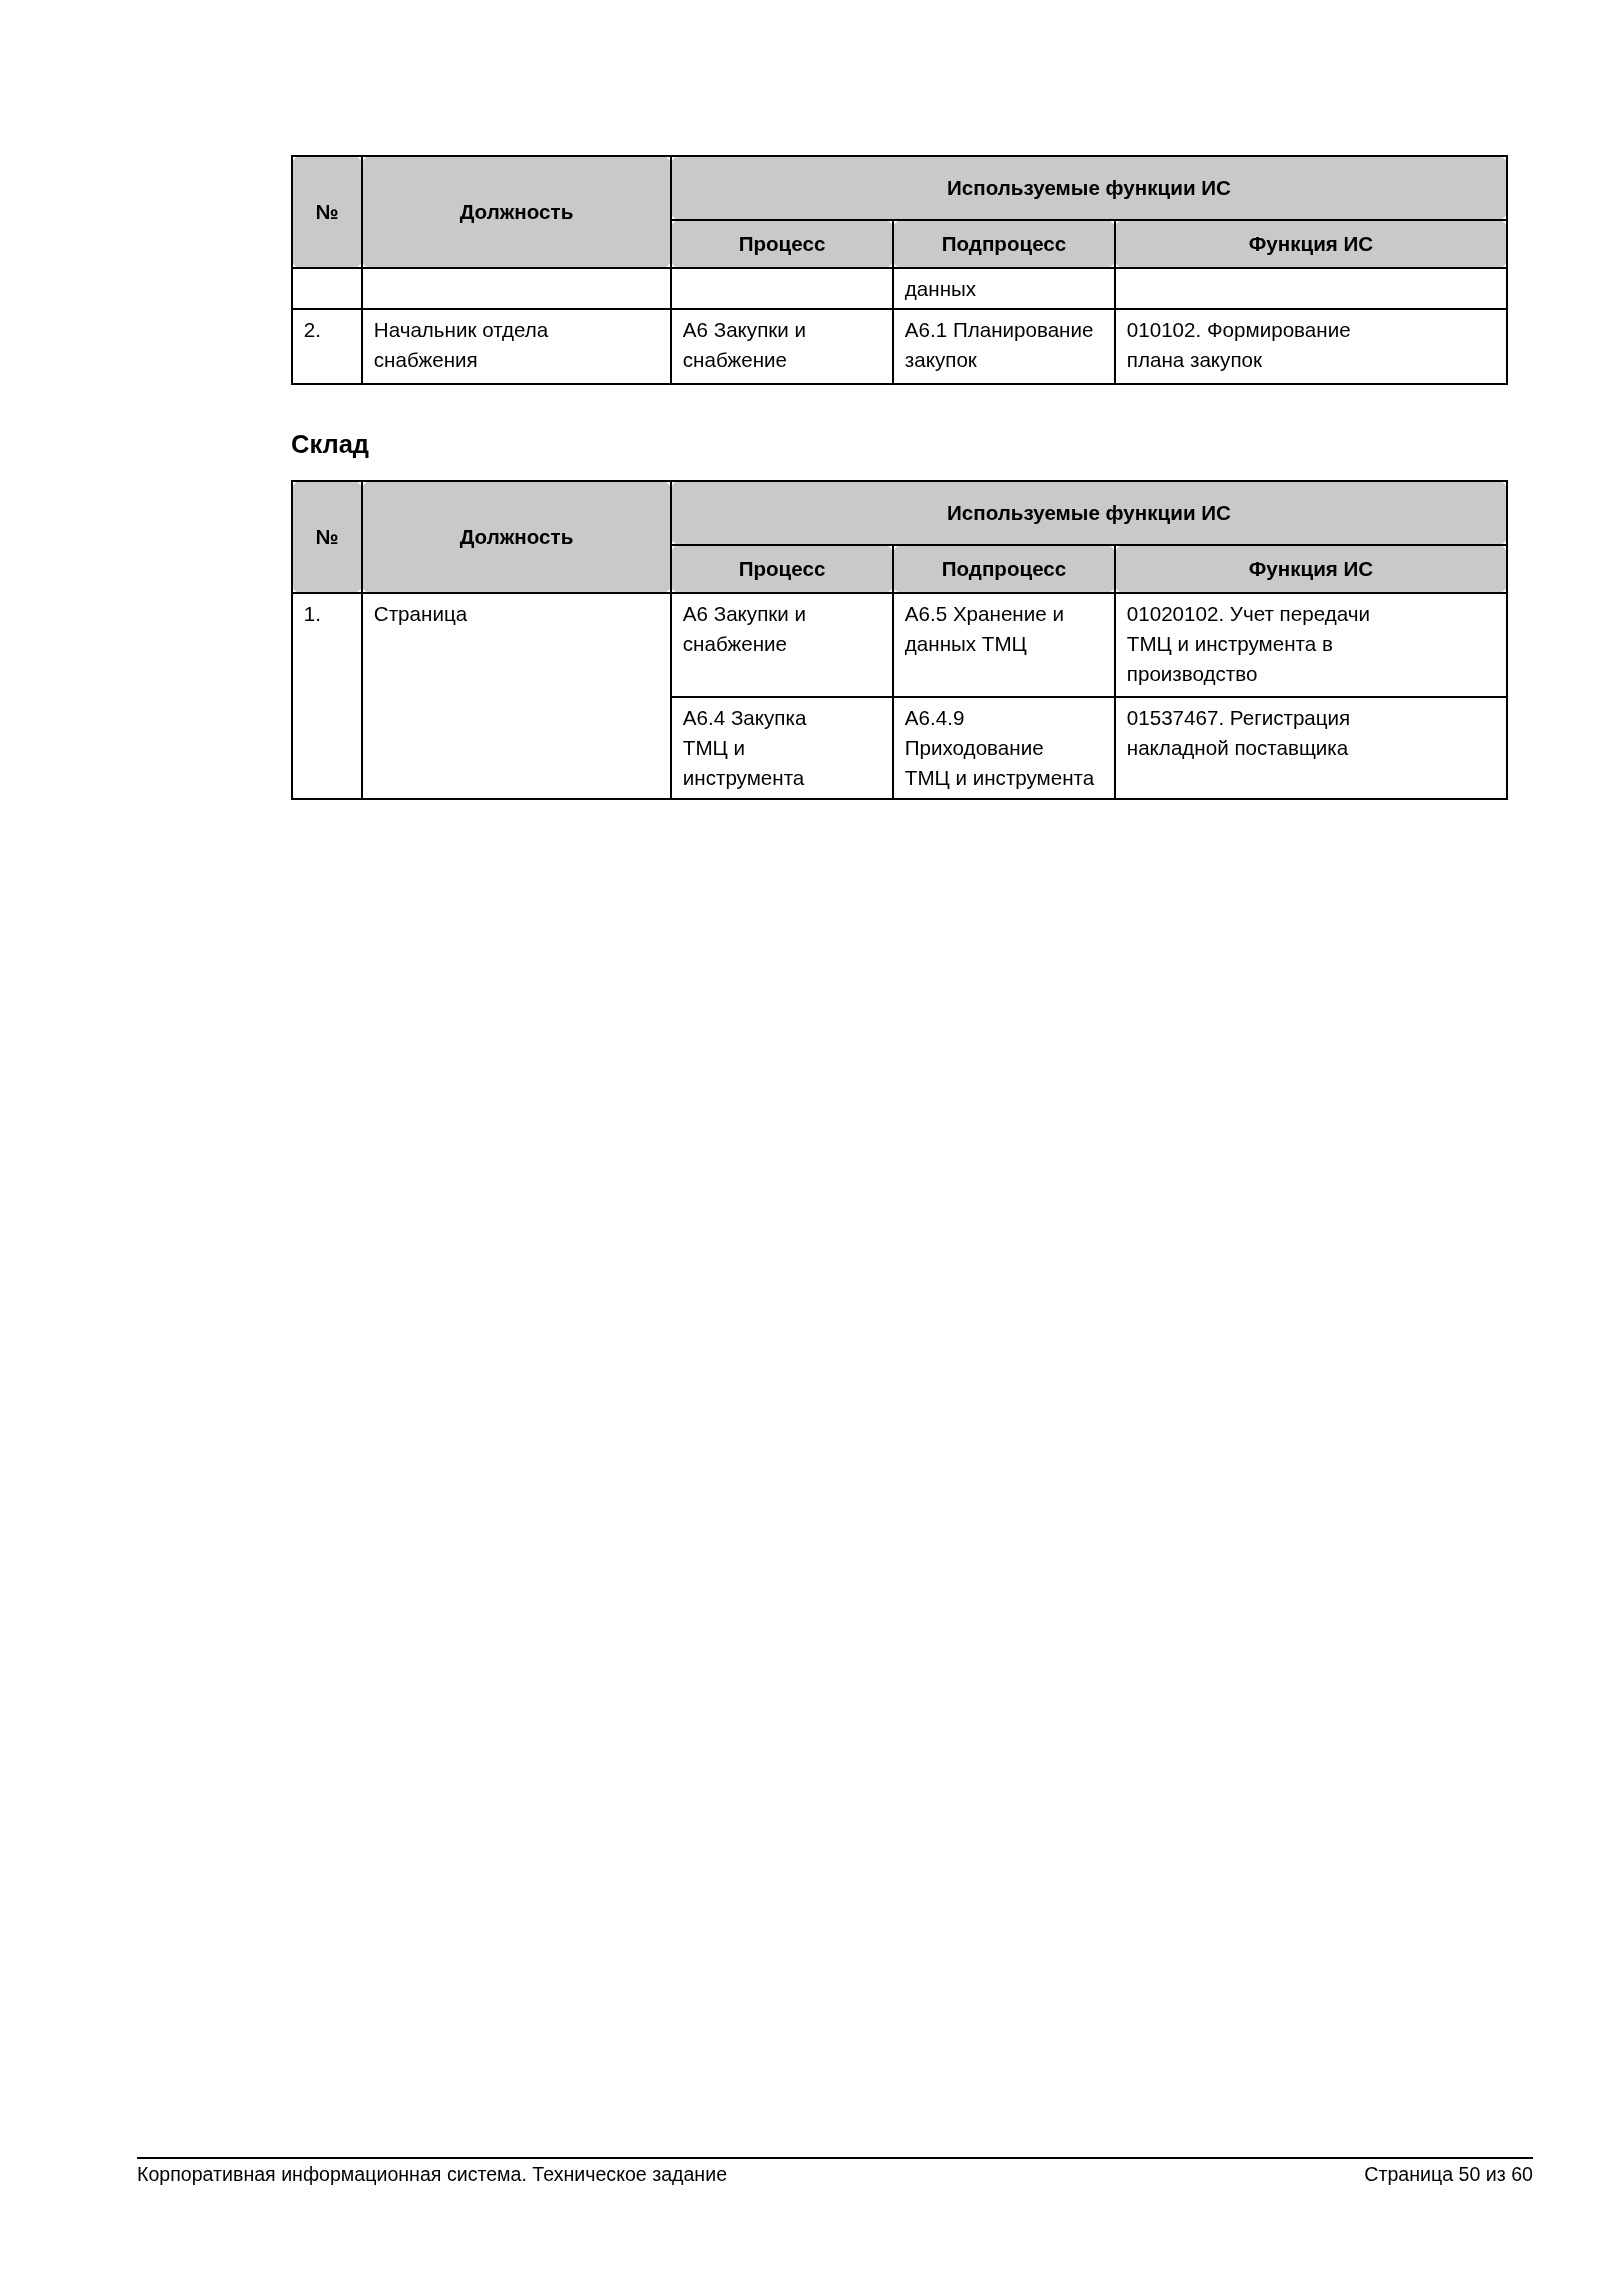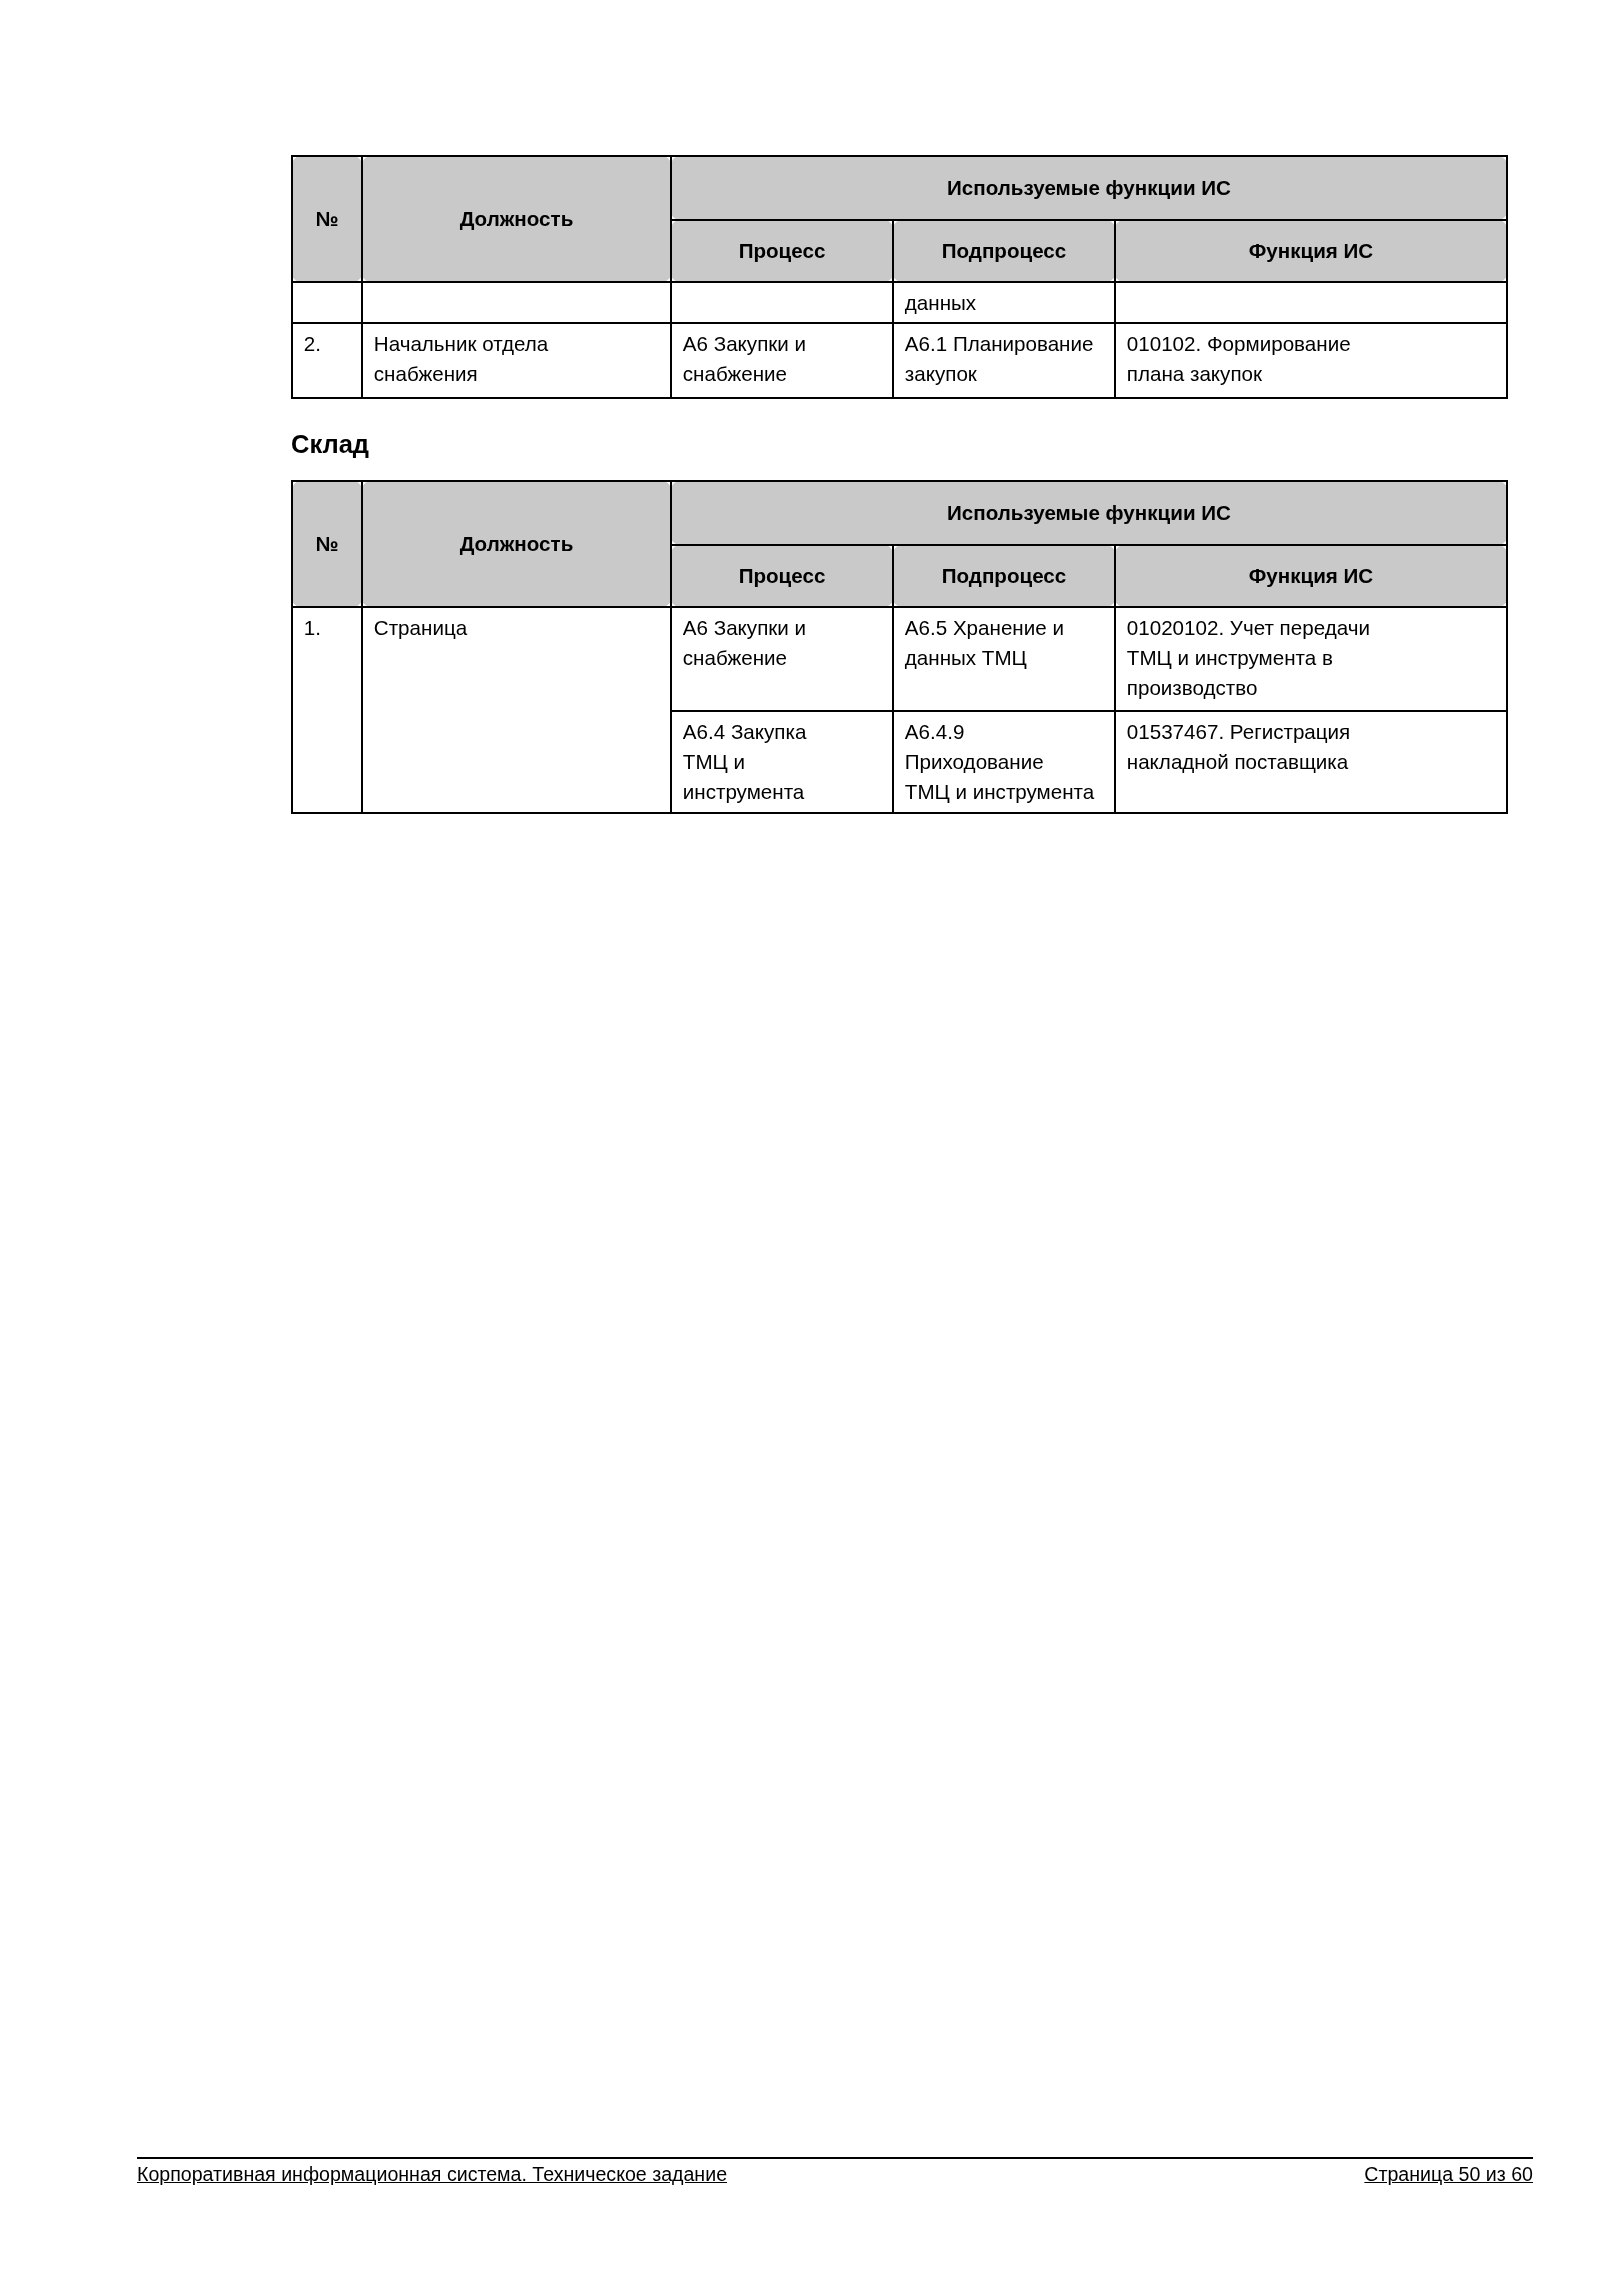--- a/index.html
+++ b/index.html
@@ -45,21 +45,21 @@
     padding: 2px 5.9px;
     border-radius: 9px;
   }
   table.doc-table tbody td {
     background: #ffffff;
     text-align: left;
     vertical-align: top;
     white-space: pre-line;
   }
   tr.hrow1 { height: 64px; }
-  tr.hrow2 { height: 62px; }
+  tr.hrow2 { height: 48px; }
   tr.r-short  { height: 38px; border-radius: 6px; }
   tr.r-two    { height: 75px; }
   tr.r-tall-a { height: 104px; }
   tr.r-tall-b { height: 102px; padding-left: 8px; }
 
   
   .section-heading {
     position: absolute;
     left: 289px;
     top: 427px;
@@ -75,21 +75,20 @@
     left: 137px;
     top: 2157px;
     width: 1396px;
     border-top: 2.9px solid #000000;
     padding-top: 2.9px;
     display: flex;
     justify-content: space-between;
     align-items: center;
     font-size: 19.6px;
     line-height: 25.5px;
-    text-decoration: underline;
   }
 </style>
 </head>
 <body>
 
 <div class="page">
 
   <table class="doc-table t1">
     <colgroup>
       <col style="width:70px">

